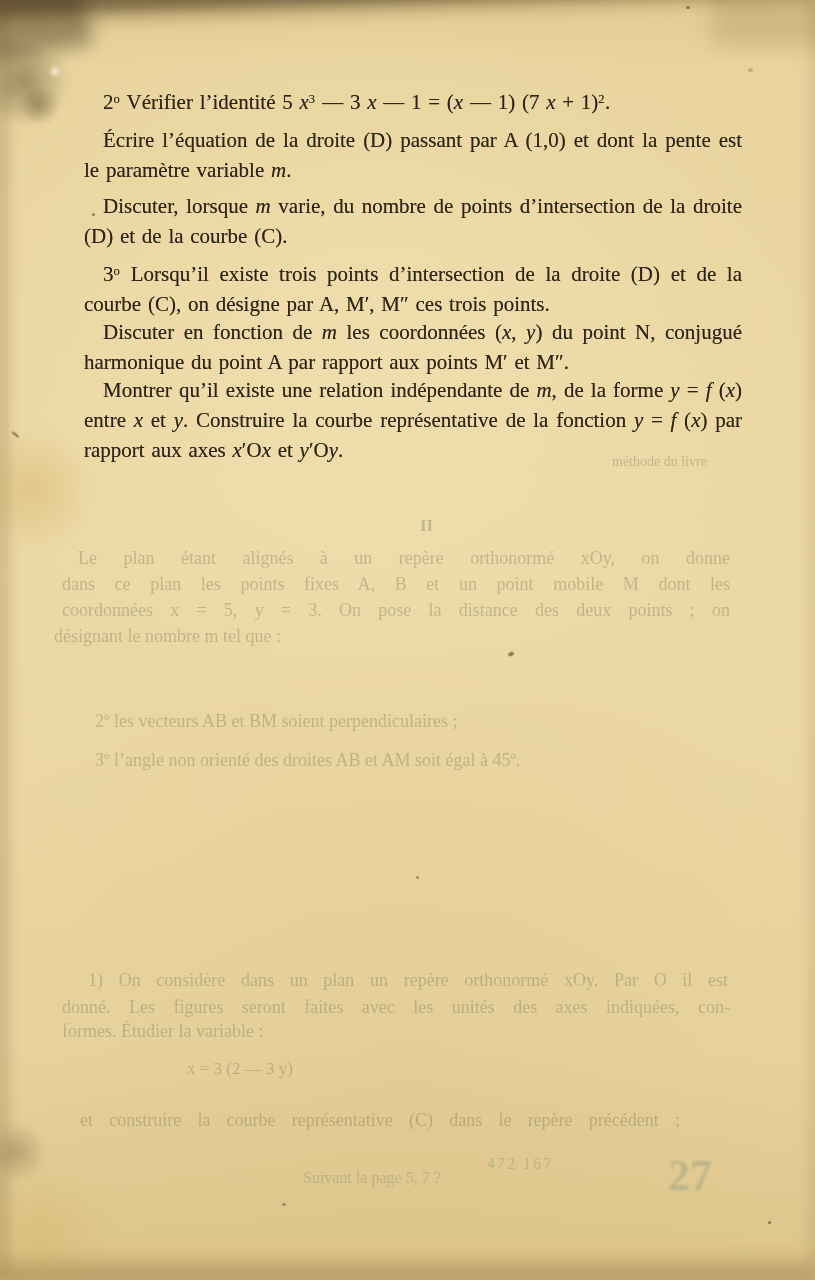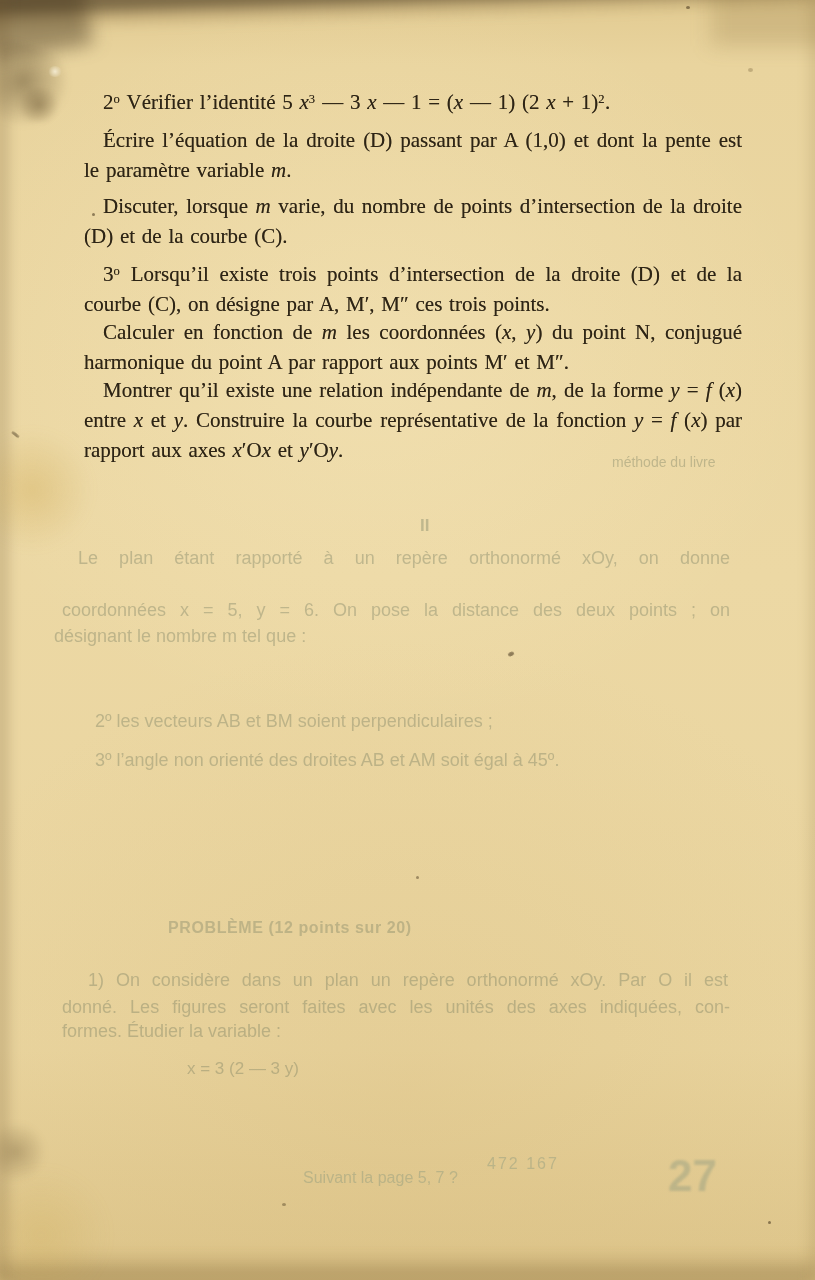--- a/index.html
+++ b/index.html
@@ -15,21 +15,21 @@
     position:absolute;left:84px;top:84px;width:658px;
     font-family:"Liberation Serif","DejaVu Serif",serif;
     font-size:21px;line-height:30px;color:#2d2415;text-align:justify;
   }
   .para{margin:0;text-indent:19px;text-shadow:0 0 .5px rgba(45,36,21,.55);word-spacing:1.5px;}
   .mb8{margin-bottom:8px}.mb6{margin-bottom:6px}.mb5{margin-bottom:5px}.mbn2{margin-bottom:-2px}
   .it{font-style:italic}
   .sup{font-size:.60em;vertical-align:.48em;letter-spacing:.3px}
   
   .ghost{
-    position:absolute;font-family:Liberation Sans, sans-serif;
+    position:absolute;font-family:Liberation Serif, serif;
     font-size:18px;line-height:24px;color:rgba(96,110,86,.33);
     filter:blur(.6px);white-space:nowrap;
   }
   .gjust{white-space:normal;text-align:justify;text-align-last:justify;height:24px;overflow:hidden;}
   .g0{left:78px;top:546px;width:652px;}
   .g1{left:62px;top:572px;width:668px;}
   .g2{left:62px;top:598px;width:668px;}
   .g3{left:54px;top:624px;width:420px;}
   .g4{left:95px;top:666px;}
   .g5{left:95px;top:709px;}
@@ -91,38 +91,39 @@
   <div class="fx edge-bottom"></div>
   <div class="fx smudge-a"></div>
   <div class="fx smudge-b"></div>
   <div class="fx smudge-c"></div>
   <div class="fx stain-y1"></div>
   <div class="fx stain-y2"></div>
   <div class="fx stain-y3"></div>
   <div class="fx fleck-light"></div>
 
   <main class="text-block">
-    <p class="para mb8"><span>2</span><span class="sup">o</span><span> Vérifier l’identité 5 </span><span class="it">x</span><span class="sup">3</span><span> — 3 </span><span class="it">x</span><span> — 1 = (</span><span class="it">x</span><span> — 1) (2 </span><span class="it">x</span><span> + 1)</span><span class="sup">2</span><span>.</span></p>
+    <p class="para mb8"><span>2</span><span class="sup">o</span><span> Vérifier l’identité 5 </span><span class="it">x</span><span class="sup">3</span><span> — 3 </span><span class="it">x</span><span> — 1 = (</span><span class="it">x</span><span> — 1) (7 </span><span class="it">x</span><span> + 1)</span><span class="sup">2</span><span>.</span></p>
     <p class="para mb6"><span>Écrire l’équation de la droite (D) passant par A (1,0) et dont la pente est le paramètre variable </span><span class="it">m</span><span>.</span></p>
     <p class="para mb5"><span>Discuter, lorsque </span><span class="it">m</span><span> varie, du nombre de points d’intersection de la droite (D) et de la courbe (C).</span></p>
     <p class="para mbn2"><span>3</span><span class="sup">o</span><span> Lorsqu’il existe trois points d’intersection de la droite (D) et de la courbe (C), on désigne par A, M′, M″ ces trois points.</span></p>
-    <p class="para mbn2"><span>Calculer en fonction de </span><span class="it">m</span><span> les coordonnées (</span><span class="it">x</span><span>, </span><span class="it">y</span><span>) du point N, conjugué harmonique du point A par rapport aux points M′ et M″.</span></p>
+    <p class="para mbn2"><span>Discuter en fonction de </span><span class="it">m</span><span> les coordonnées (</span><span class="it">x</span><span>, </span><span class="it">y</span><span>) du point N, conjugué harmonique du point A par rapport aux points M′ et M″.</span></p>
     <p class="para"><span>Montrer qu’il existe une relation indépendante de </span><span class="it">m</span><span>, de la forme </span><span class="it">y</span><span> = </span><span class="it">f</span><span> (</span><span class="it">x</span><span>) entre </span><span class="it">x</span><span> et </span><span class="it">y</span><span>. Construire la courbe représentative de la fonction </span><span class="it">y</span><span> = </span><span class="it">f</span><span> (</span><span class="it">x</span><span>) par rapport aux axes </span><span class="it">x</span><span>′O</span><span class="it">x</span><span> et </span><span class="it">y</span><span>′O</span><span class="it">y</span><span>.</span></p>
   </main>
 
-  <div class="ghost g0 gjust">Le plan étant rapporté à un repère orthonormé xOy, on donne</div>
-  <div class="ghost g2 gjust">coordonnées x = 5, y = 6. On pose la distance des deux points ; on</div>
+  <div class="ghost g0 gjust">Le plan étant alignés à un repère orthonormé xOy, on donne</div>
+  <div class="ghost g1 gjust">dans ce plan les points fixes A, B et un point mobile M dont les</div>
+  <div class="ghost g2 gjust">coordonnées x = 5, y = 3. On pose la distance des deux points ; on</div>
   <div class="ghost g3">désignant le nombre m tel que :</div>
   <div class="ghost g5">2º les vecteurs AB et BM soient perpendiculaires ;</div>
   <div class="ghost g6">3º l’angle non orienté des droites AB et AM soit égal à 45º.</div>
-  <div class="ghost g7">PROBLÈME (12 points sur 20)</div>
   <div class="ghost g8 gjust">1) On considère dans un plan un repère orthonormé xOy. Par O il est</div>
   <div class="ghost g9 gjust">donné. Les figures seront faites avec les unités des axes indiquées, con-</div>
   <div class="ghost g10">formes. Étudier la variable :</div>
   <div class="ghost g11">x = 3 (2 — 3 y)</div>
+  <div class="ghost g12 gjust">et construire la courbe représentative (C) dans le repère précédent ;</div>
   <div class="ghost g13">27</div>
   <div class="ghost g14">Suivant la page 5, 7 ?</div>
   <div class="ghost g15">472 167</div>
   <div class="ghost g16">méthode du livre</div>
   <div class="ghost g17">II</div>
 
   <div class="speck s1"></div>
   <div class="speck s2"></div>
   <div class="speck s3"></div>
   <div class="speck s4"></div>

